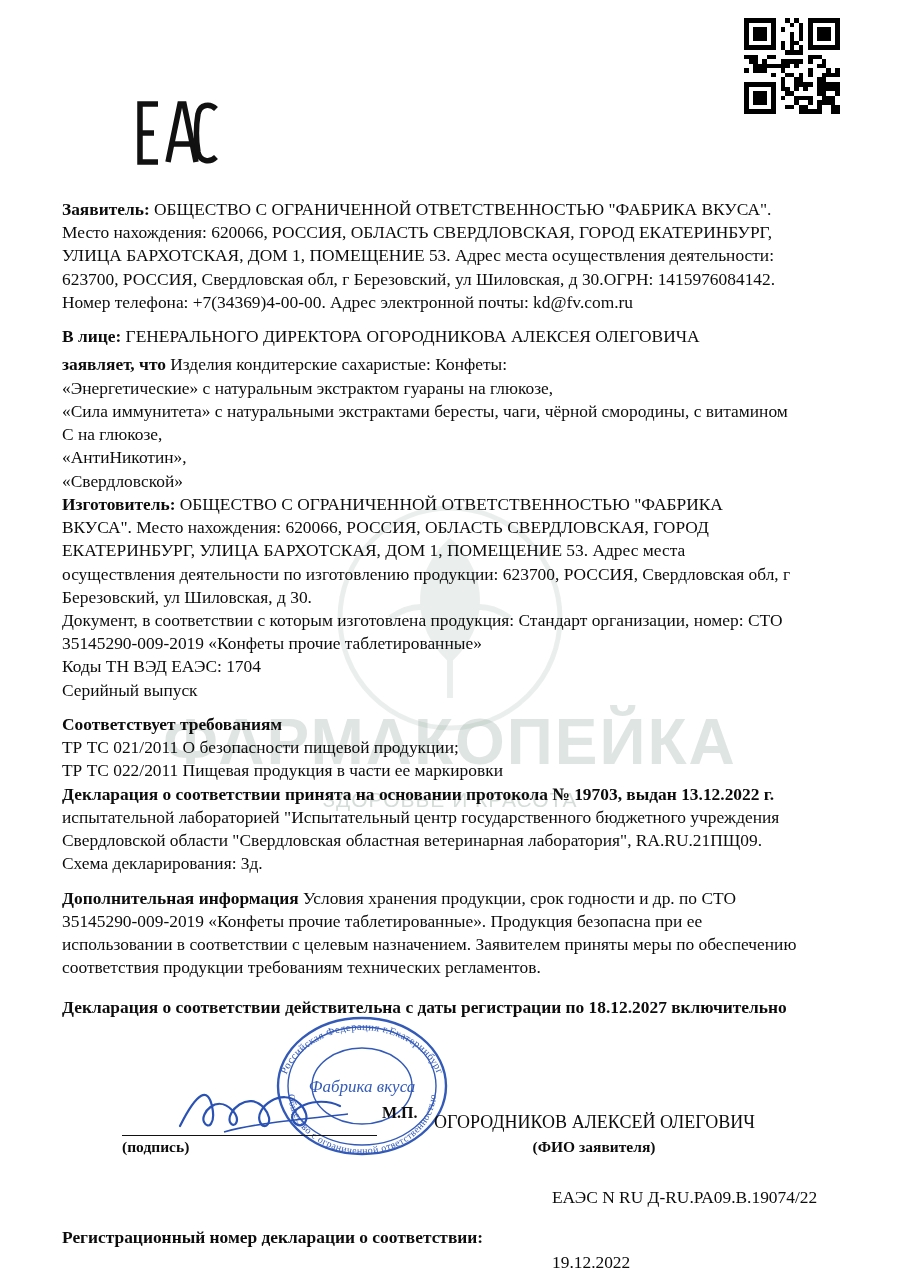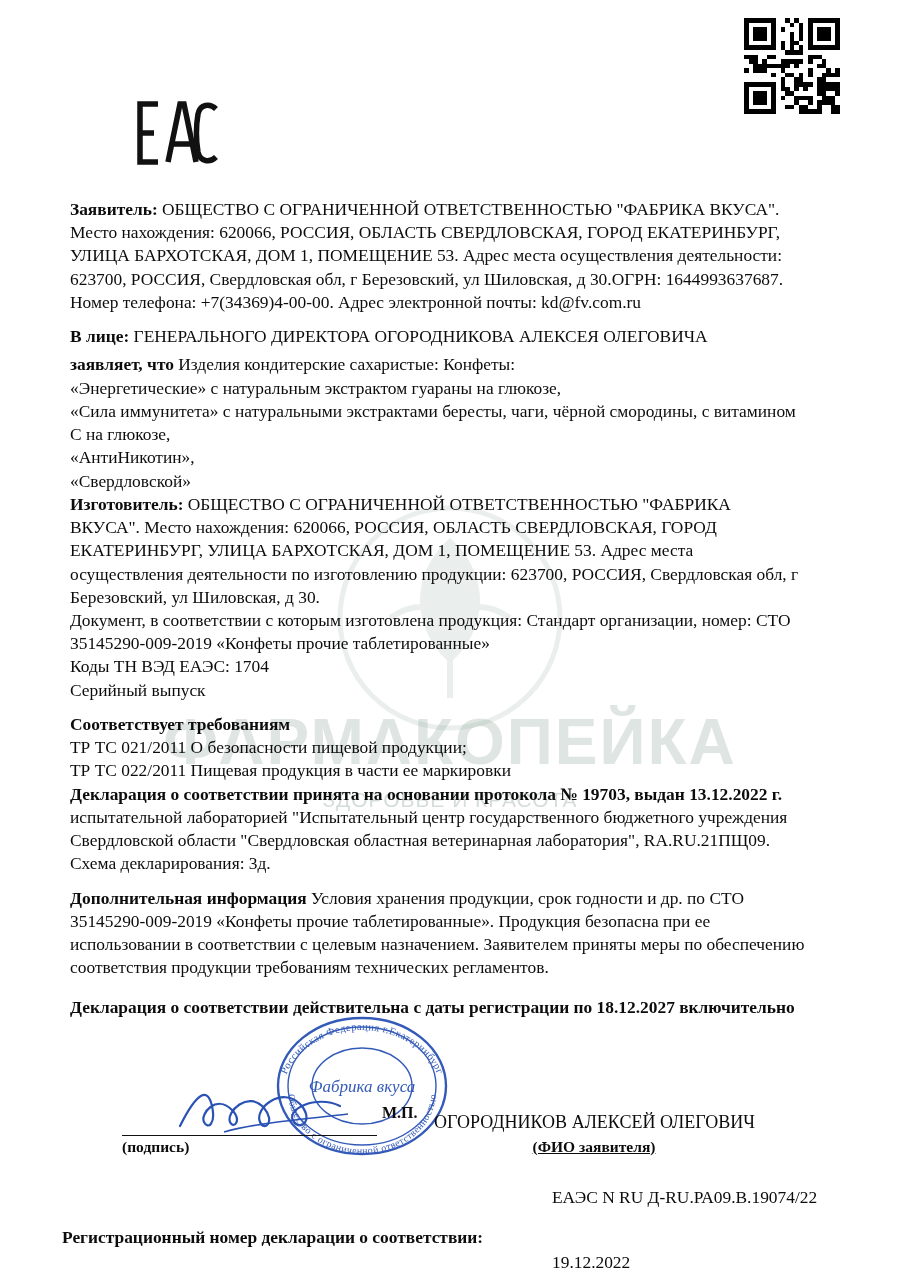--- a/index.html
+++ b/index.html
@@ -60,21 +60,20 @@
 
   
   .body {
     position: absolute;
     left: 62px;
     top: 198px;
     width: 785px;
     font-size: 17.4px;
     line-height: 1.335;
     text-align: left;
-    margin-left: 8px;
   }
   .body p { margin: 0; }
   .b { font-weight: bold; }
   .gap { height: 11px; }
   .gap-sm { height: 5px; }
 
   
   .watermark {
     position: absolute;
     left: 0;
@@ -146,21 +145,20 @@
     font-size: 18px;
   }
   .sig-name-caption {
     position: absolute;
     left: 372px;
     top: 50px;
     width: 320px;
     text-align: center;
     font-weight: bold;
     font-size: 15.5px;
-    text-decoration: underline;
   }
   .mp {
     position: absolute;
     left: 320px;
     top: 16px;
     font-weight: bold;
     font-size: 16px;
   }
   .scribble {
     position: absolute;
@@ -667,21 +665,21 @@
     <div class="wm-sub">ЗДОРОВЬЕ И КРАСОТА</div>
   </div>
 
   <div class="body">
 
     <p>
       <span class="b">Заявитель:</span><span> ОБЩЕСТВО С ОГРАНИЧЕННОЙ ОТВЕТСТВЕННОСТЬЮ "ФАБРИКА ВКУСА".</span>
     </p>
     <p>Место нахождения: 620066, РОССИЯ, ОБЛАСТЬ СВЕРДЛОВСКАЯ, ГОРОД ЕКАТЕРИНБУРГ,</p>
     <p>УЛИЦА БАРХОТСКАЯ, ДОМ 1, ПОМЕЩЕНИЕ 53. Адрес места осуществления деятельности:</p>
-    <p>623700, РОССИЯ, Свердловская обл, г Березовский, ул Шиловская, д 30.ОГРН: 1644993637687.</p>
+    <p>623700, РОССИЯ, Свердловская обл, г Березовский, ул Шиловская, д 30.ОГРН: 1415976084142.</p>
     <p>Номер телефона: +7(34369)4-00-00. Адрес электронной почты: kd@fv.com.ru</p>
 
     <div class="gap"></div>
 
     <p>
       <span class="b">В лице:</span><span> ГЕНЕРАЛЬНОГО ДИРЕКТОРА ОГОРОДНИКОВА АЛЕКСЕЯ ОЛЕГОВИЧА</span>
     </p>
 
     <div class="gap-sm"></div>
 

